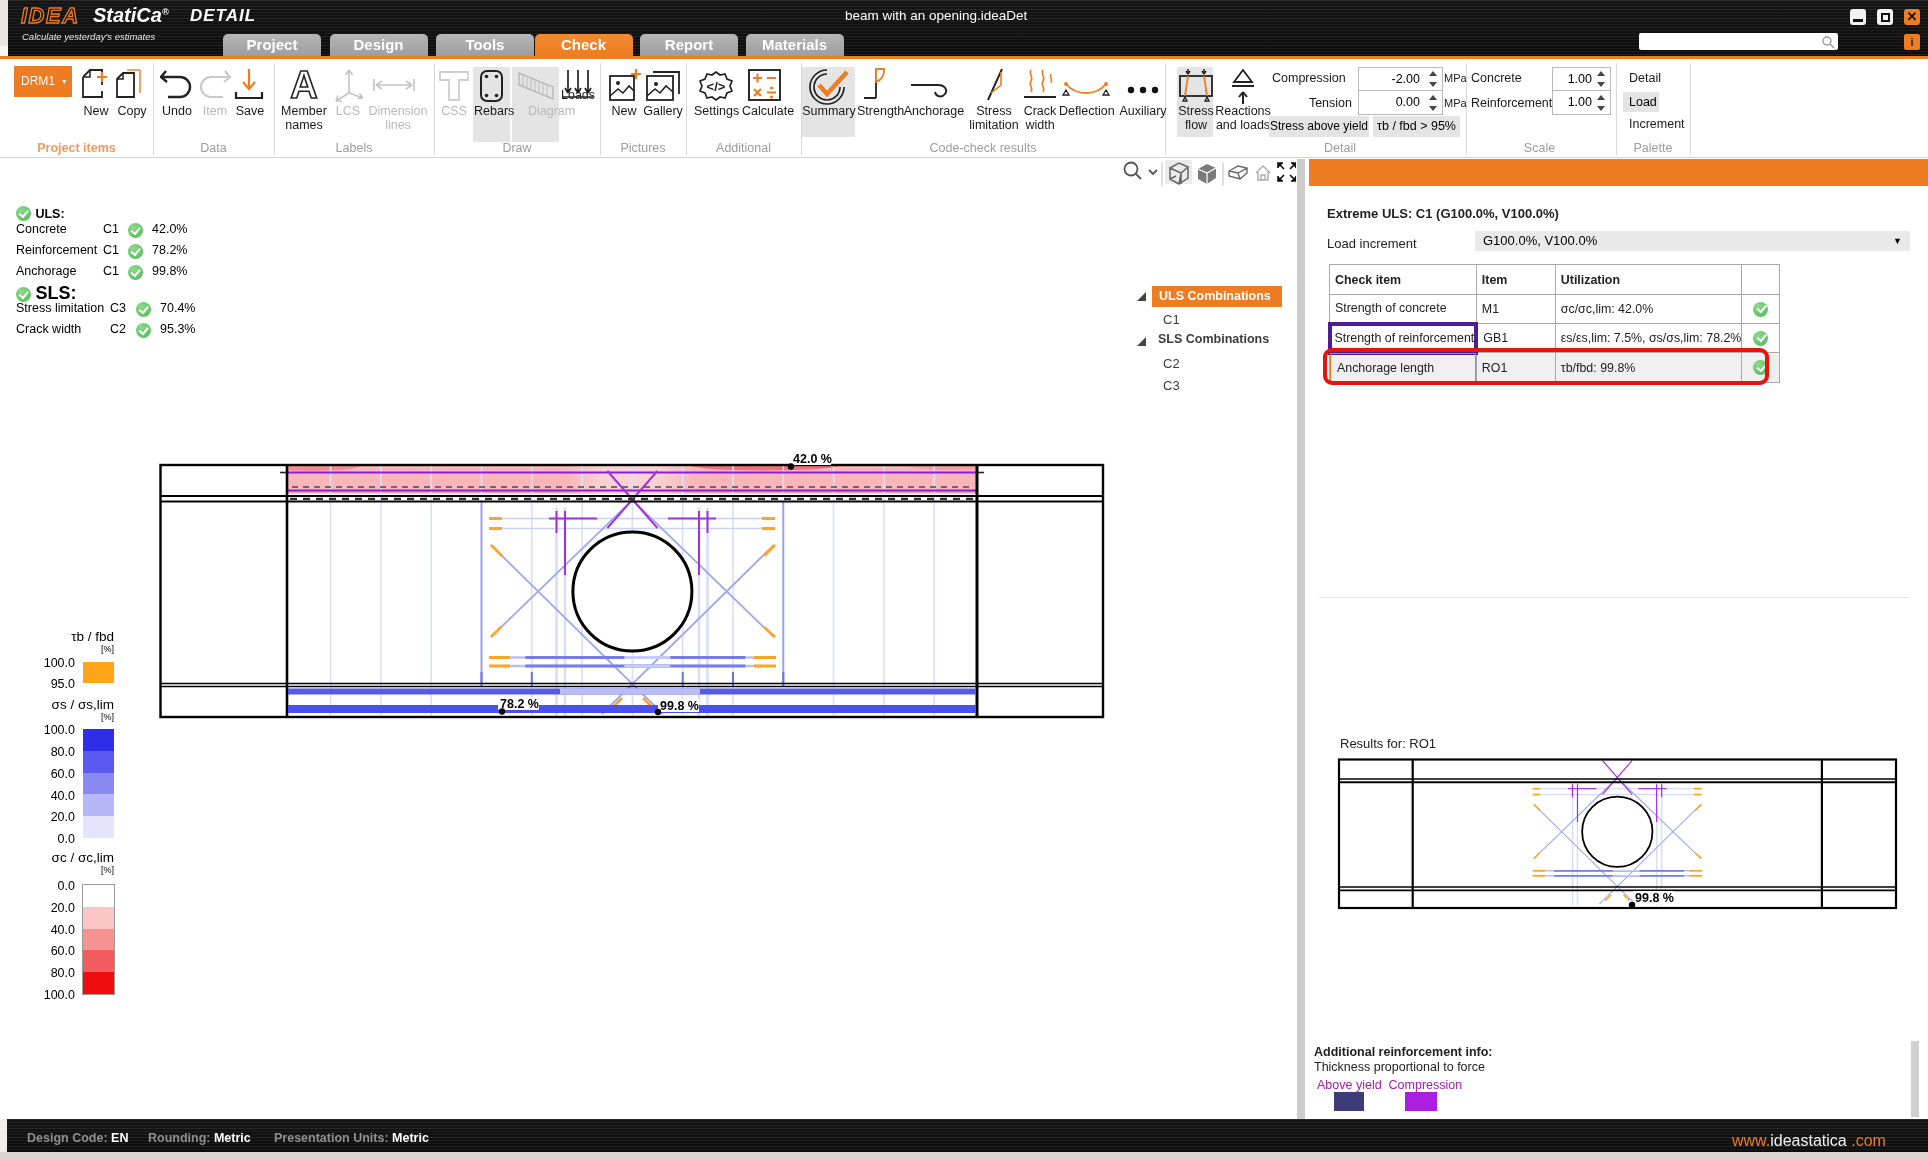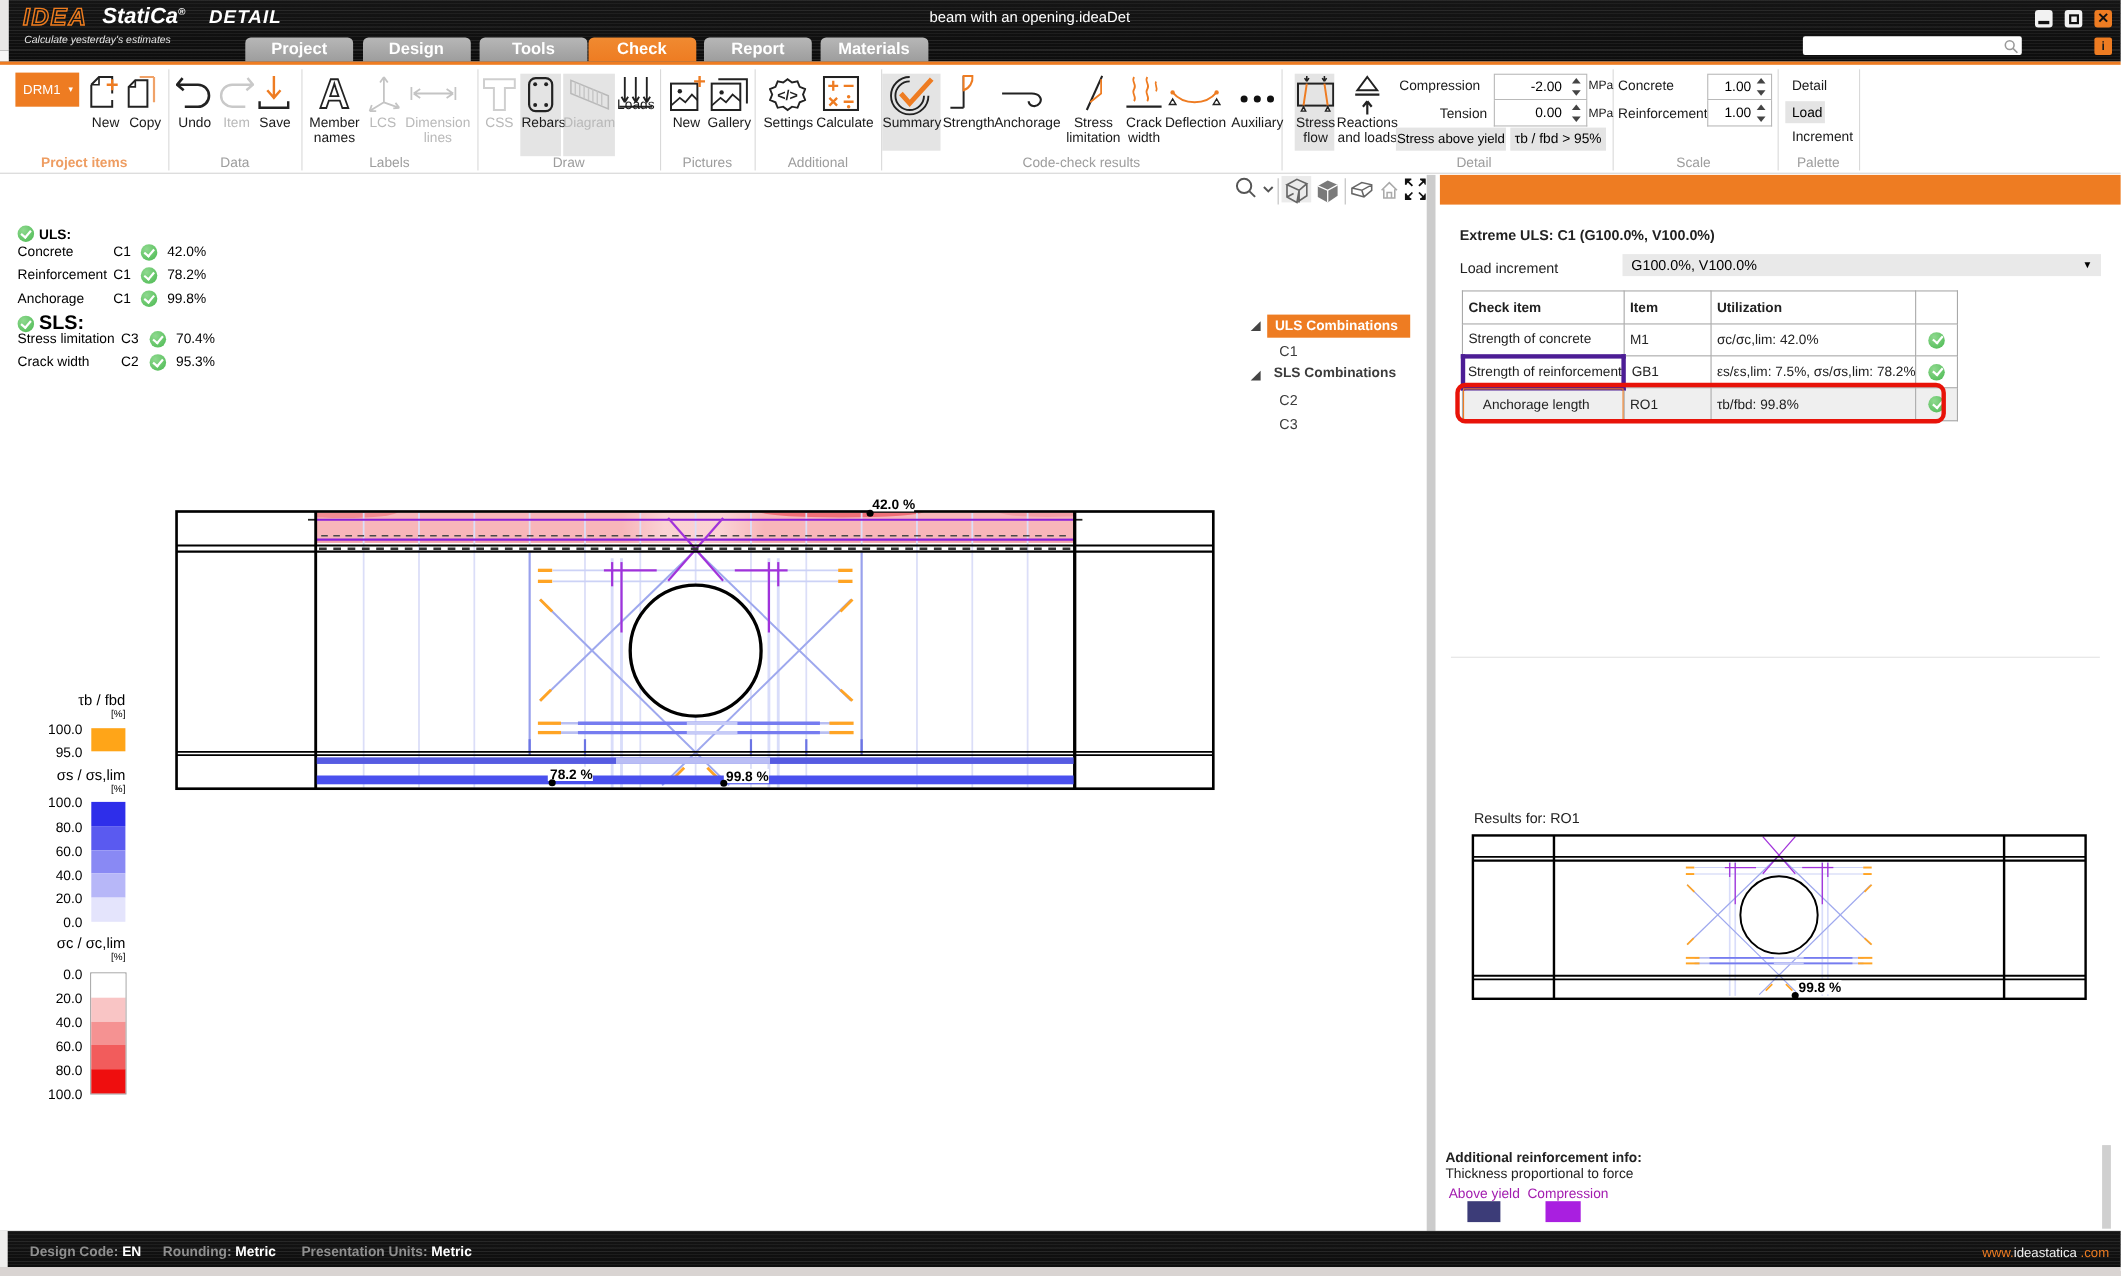--- a/index.html
+++ b/index.html
@@ -137,21 +137,21 @@
       <circle cx="7.5" cy="7.5" r="1.8" fill="#222"></circle>
       <circle cx="17.5" cy="7.5" r="1.8" fill="#222"></circle>
       <circle cx="7.5" cy="26.5" r="1.8" fill="#222"></circle>
       <circle cx="17.5" cy="26.5" r="1.8" fill="#222"></circle>
     </svg>
 <div class="it" style="left:474px;top:45px;width:36px">Rebars</div>
 <svg class="abs" style="left:517px;top:12px" width="38" height="30" viewBox="0 0 38 30">
       <path d="M2 2 L2 14 L36 28 L36 16 Z" fill="none" stroke="#b9b9b9" stroke-width="1.4"></path>
       <path d="M6 4 L6 15 M10 5 L10 17 M14 7 L14 18 M18 9 L18 20 M22 10 L22 22 M26 12 L26 24 M30 13 L30 25" stroke="#c6c6c6" stroke-width="1.3"></path>
     </svg>
-<div class="it dis" style="left:512px;top:45px;width:47px">Diagram</div>
+<div class="it dis" style="left:528px;top:45px;width:47px">Diagram</div>
 <svg class="abs" style="left:561px;top:10px" width="34" height="33" viewBox="0 0 34 33">
       <path d="M7 1 L7 24 M17 1 L17 24 M27 1 L27 24 M2 28 L32 28 M7 24 L4 19 M7 24 L10 19 M17 24 L14 19 M17 24 L20 19 M27 24 L24 19 M27 24 L30 19" fill="none" stroke="#222" stroke-width="1.7"></path>
     </svg>
 <div class="it" style="left:561px;top:29px;width:34px">Loads</div>
 
 <svg class="abs" style="left:609px;top:10px" width="32" height="33" viewBox="0 0 32 33">
       <rect x="1" y="7" width="24" height="24" fill="none" stroke="#222" stroke-width="1.8"></rect>
       <circle cx="9" cy="14" r="2" fill="#222"></circle>
       <path d="M1 27 L9 20 L14 24 L20 17 L25 22" fill="none" stroke="#222" stroke-width="1.6"></path>
       <path d="M22 5 L32 5 M27 0 L27 10" stroke="#ee7c22" stroke-width="2.2"></path>
@@ -545,21 +545,21 @@
           <td style="border:1px solid #a9a9a9;padding-left:5px">σc/σc,lim: 42.0%</td>
           <td style="border:1px solid #a9a9a9;text-align:center"><span class="grn"></span></td>
         </tr>
 <tr style="height:29px">
           <td style="border:4px solid #4c1d95;padding-left:3px">Strength of reinforcement</td>
           <td style="border:1px solid #a9a9a9;padding-left:5px">GB1</td>
           <td style="border:1px solid #a9a9a9;padding-left:5px">εs/εs,lim: 7.5%, σs/σs,lim: 78.2%</td>
           <td style="border:1px solid #a9a9a9;text-align:center"><span class="grn"></span></td>
         </tr>
 <tr style="height:30px;background:#efefef">
-          <td style="border:1px solid #a9a9a9;outline:1.5px solid #ee7c22;outline-offset:-1.5px;padding-left:18px">Anchorage length</td>
+          <td style="border:1px solid #a9a9a9;outline:1.5px solid #ee7c22;outline-offset:-1.5px;padding-left:7px">Anchorage length</td>
           <td style="border:1px solid #a9a9a9;padding-left:5px">RO1</td>
           <td style="border:1px solid #a9a9a9;padding-left:5px">τb/fbd: 99.8%</td>
           <td style="border:1px solid #a9a9a9;text-align:center"><span class="grn"></span></td>
         </tr>
 </tbody>
     </table>
 
 <div class="abs" style="left:14px;top:189px;width:446px;height:37px;border:4.5px solid #e81309;border-radius:9px"></div>
 <div class="abs" style="left:10px;top:438px;width:590px;height:1px;background:#e3e3e3"></div>
 <div class="txt" style="left:31px;top:577px;font-size:13px;color:#222">Results for: RO1</div>
@@ -590,13 +590,13 @@
 
 <div class="abs" style="left:602px;top:882px;width:8px;height:76px;background:#d0d0d0"></div>
 </div>
 
 <div class="abs dark" style="left:0;top:1119px;width:1928px;height:33px"></div>
 <div class="abs" style="left:0;top:1119px;width:7px;height:33px;background:#efeeed"></div>
 <div class="abs" style="left:0;top:1152px;width:1928px;height:8px;background:#d9d4d2"></div>
 <div class="txt" style="left:27px;top:1131px;font-size:12.5px;font-weight:bold;color:#8f8f8f">Design Code: <span style="color:#fff">EN</span></div>
 <div class="txt" style="left:148px;top:1131px;font-size:12.5px;font-weight:bold;color:#8f8f8f">Rounding: <span style="color:#fff">Metric</span></div>
 <div class="txt" style="left:274px;top:1131px;font-size:12.5px;font-weight:bold;color:#8f8f8f">Presentation Units: <span style="color:#fff">Metric</span></div>
-<div class="txt" style="left:1802px;top:1132px;font-size:12px;color:#ee7c22">www.<span style="color:#f2f2f2">ideastatica</span> .com</div>
+<div class="txt" style="left:1732px;top:1132px;font-size:16px;color:#ee7c22">www.<span style="color:#f2f2f2">ideastatica</span> .com</div>
 
 </body></html>

